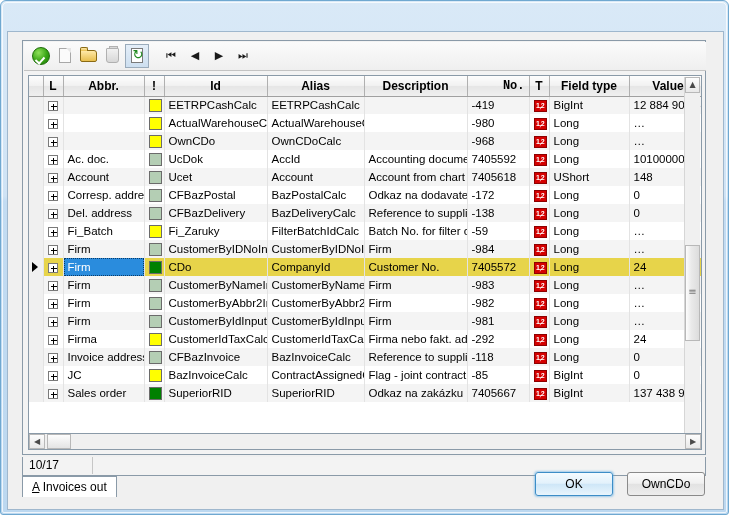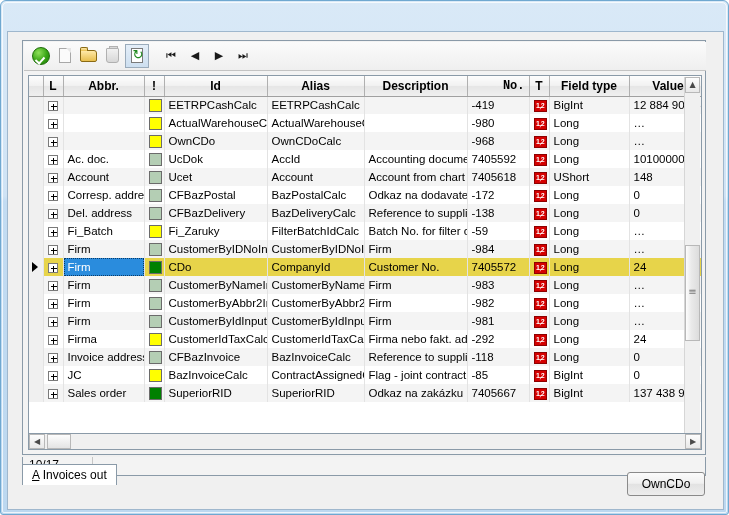--- a/index.html
+++ b/index.html
@@ -496,21 +496,21 @@
     padding-left: 6px;
     box-sizing: border-box;
     border-right: 1px solid #c6c6c6;
     font-size: 12px;
     color: #000;
   }
 
   
   .tabstrip {
     position: absolute;
-    left: 14px; top: 432px;
+    left: 14px; top: 444px;
     width: 684px;
     height: 21px;
   }
   .tab {
     position: absolute;
     left: 0; top: 0;
     height: 21px;
     box-sizing: border-box;
     background: #ffffff;
     border: 1px solid #8a9aa8;
@@ -867,15 +867,16 @@
     </div>
 
     <div class="statusbar">
       <div class="status-cell">10/17</div>
     </div>
 
     <div class="tabstrip">
       <div class="tab"><u>A</u><span> Invoices out</span></div>
     </div>
 
+    <div class="btn btn-ok">OK</div>
     <div class="btn btn-storno">OwnCDo</div>
   </div>
 </div>
 
 </body></html>

